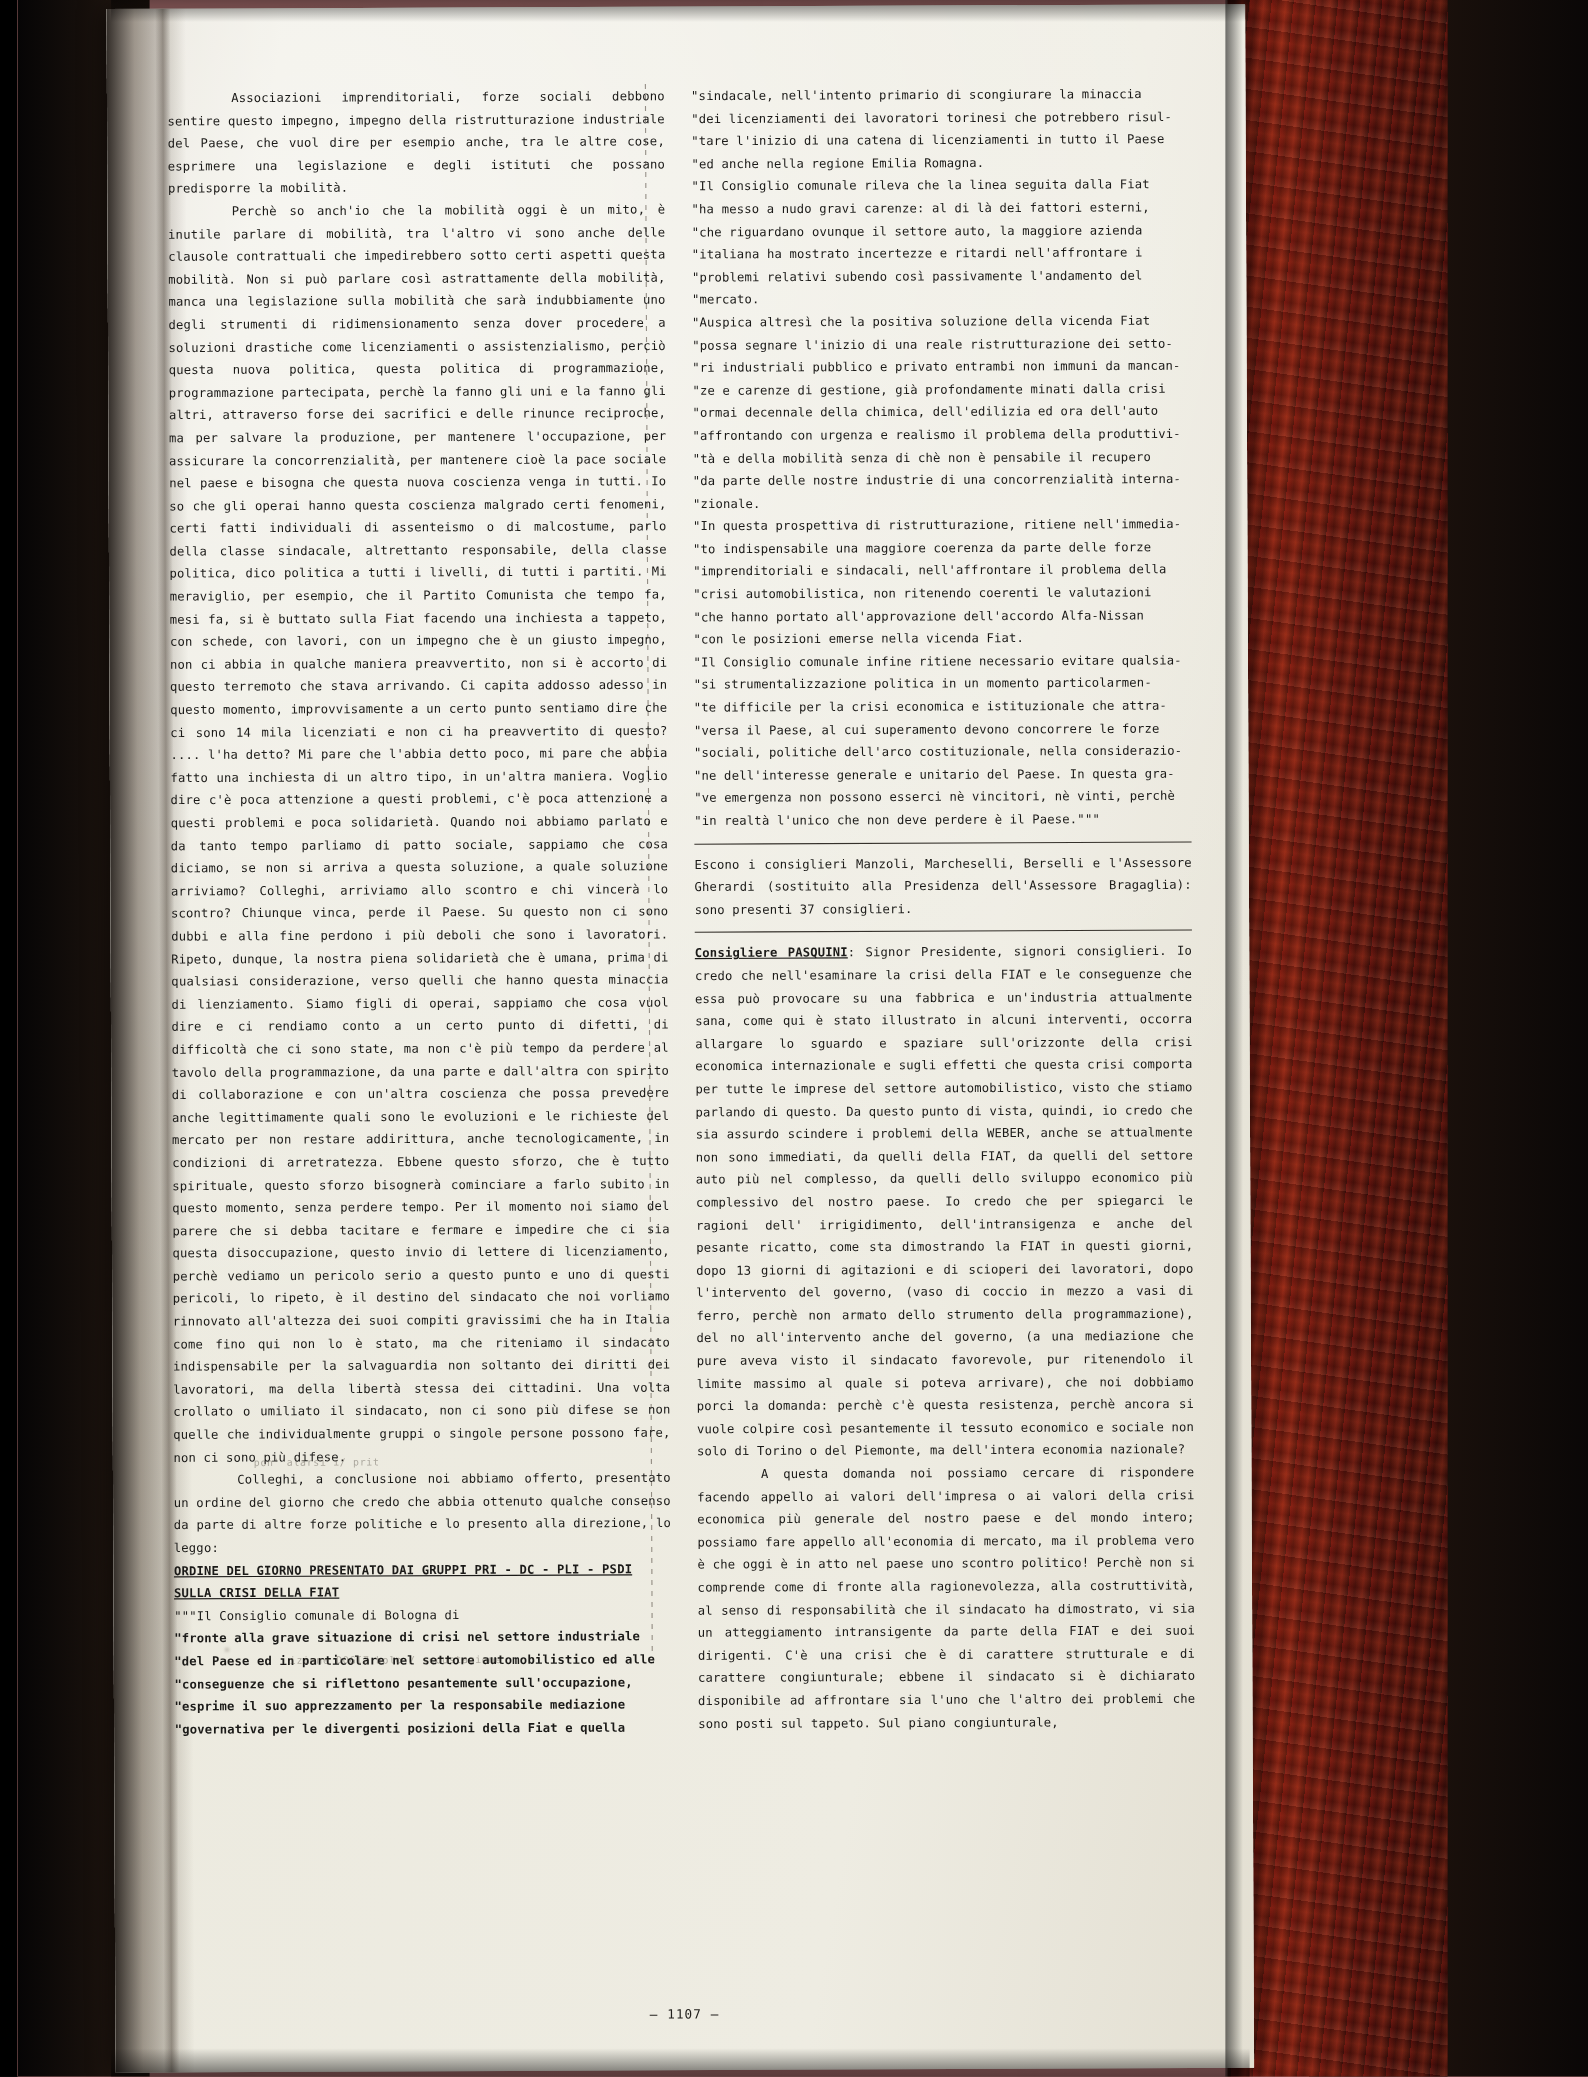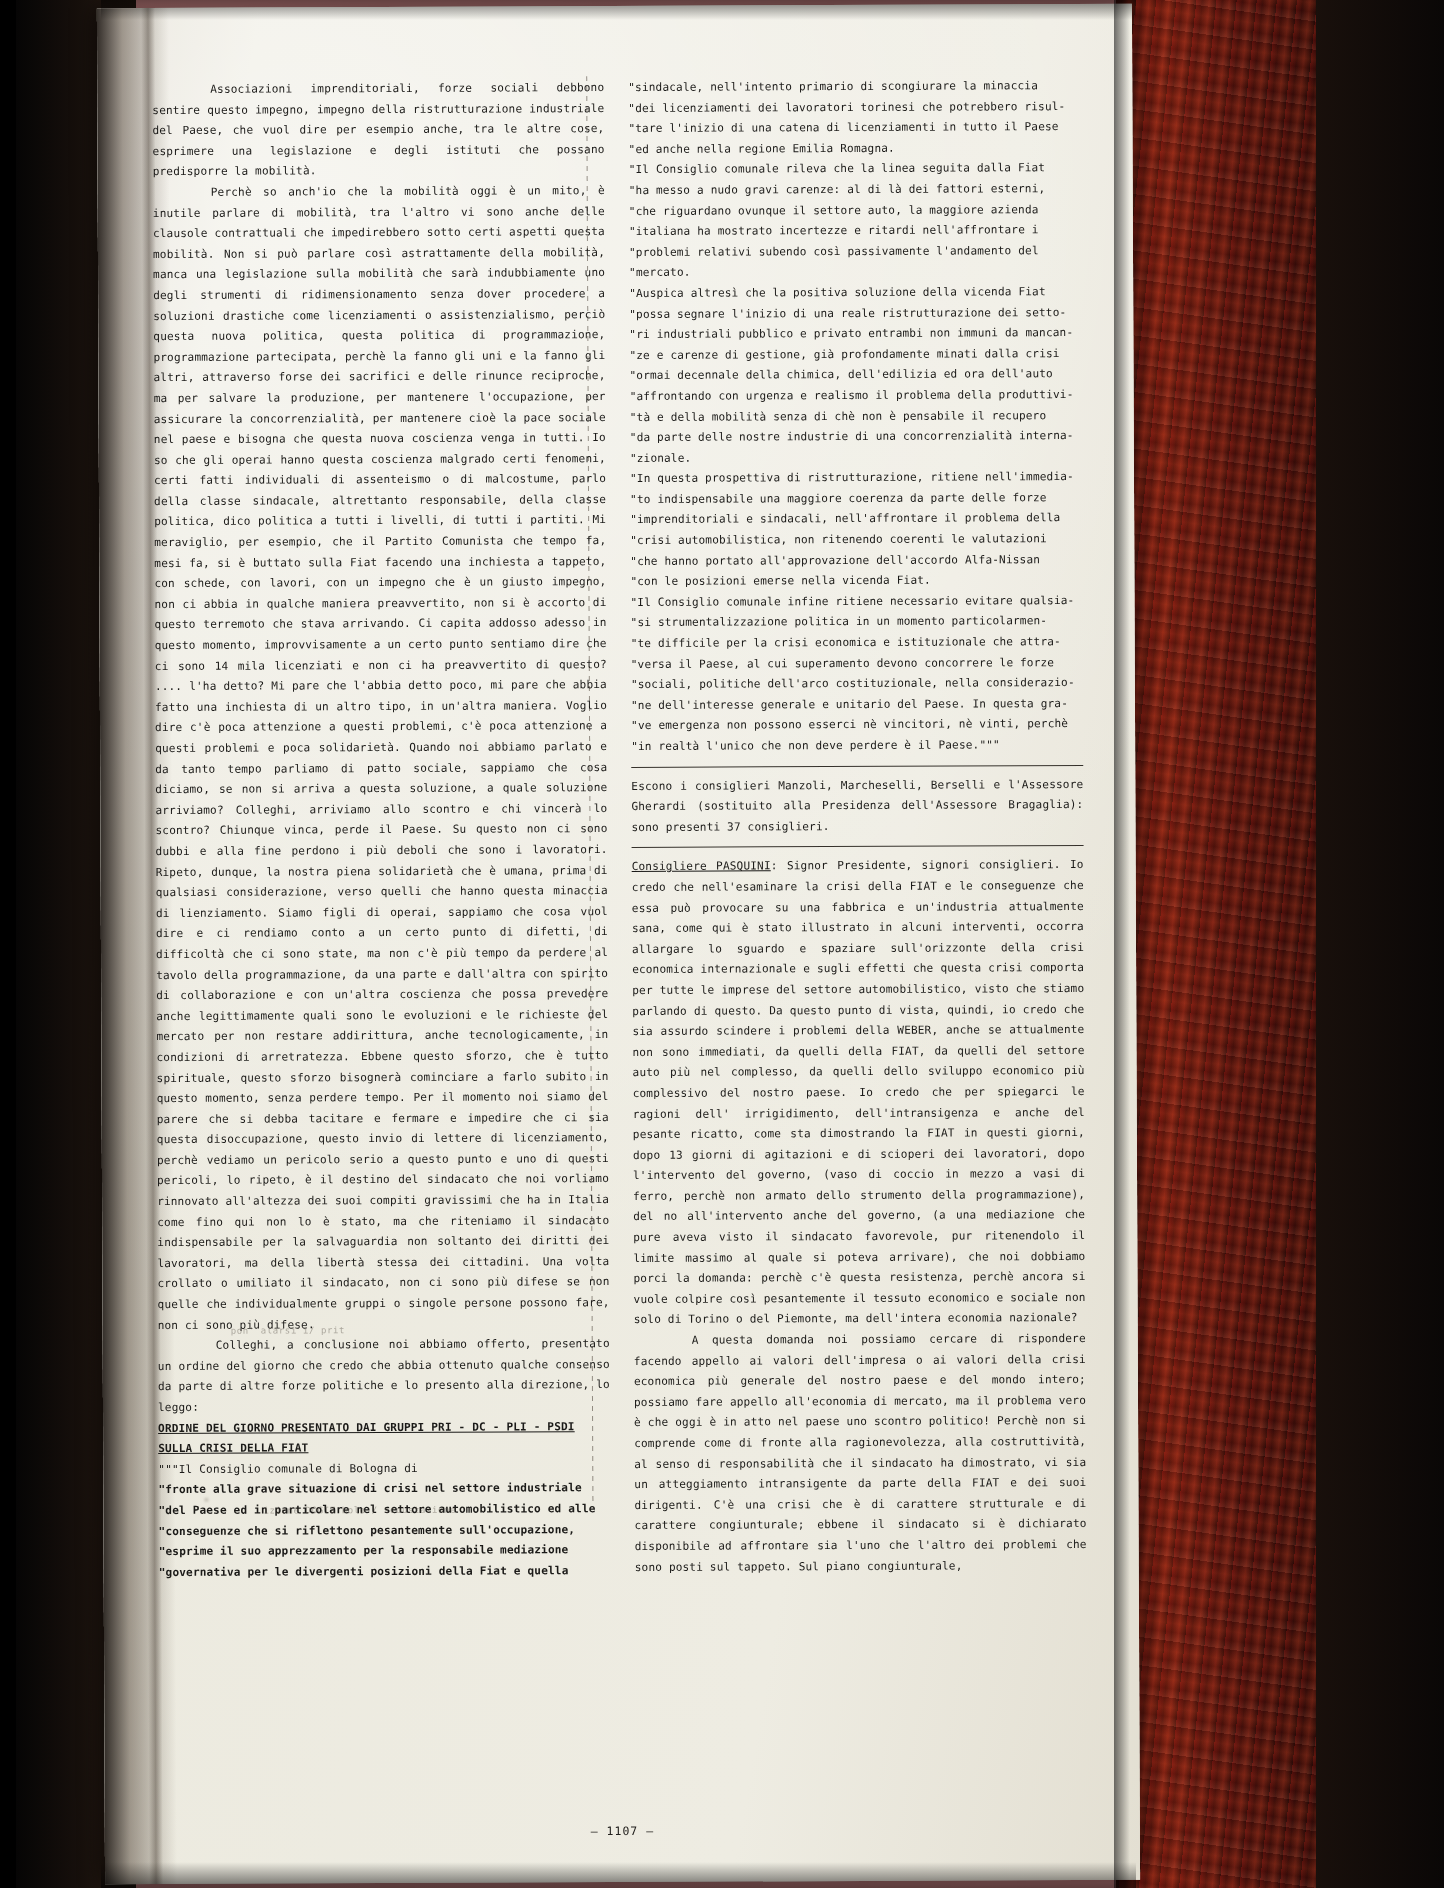--- a/index.html
+++ b/index.html
@@ -148,21 +148,21 @@
     background: linear-gradient(90deg, rgba(0,0,0,0.55), rgba(0,0,0,0.0));
   }
   .bottom-shadow {
     position: absolute; left: 85px; bottom: 0; width: 1035px; height: 26px;
     background: linear-gradient(0deg, rgba(0,0,0,0.55), rgba(0,0,0,0));
   }
   .top-shadow {
     position: absolute; left: 85px; top: 0; width: 1035px; height: 20px;
     background: linear-gradient(180deg, rgba(0,0,0,0.5), rgba(0,0,0,0));
   }
-  .speaker { font-weight: normal; text-decoration: underline; }
+  .speaker { font-weight: bold; text-decoration: underline; }
 </style>
 </head>
 <body>
 
 <div class="scan">
   <div class="bg-left"></div>
   <div class="bg-right"></div>
   <div class="book-edge"></div>
 
   <div class="page">

